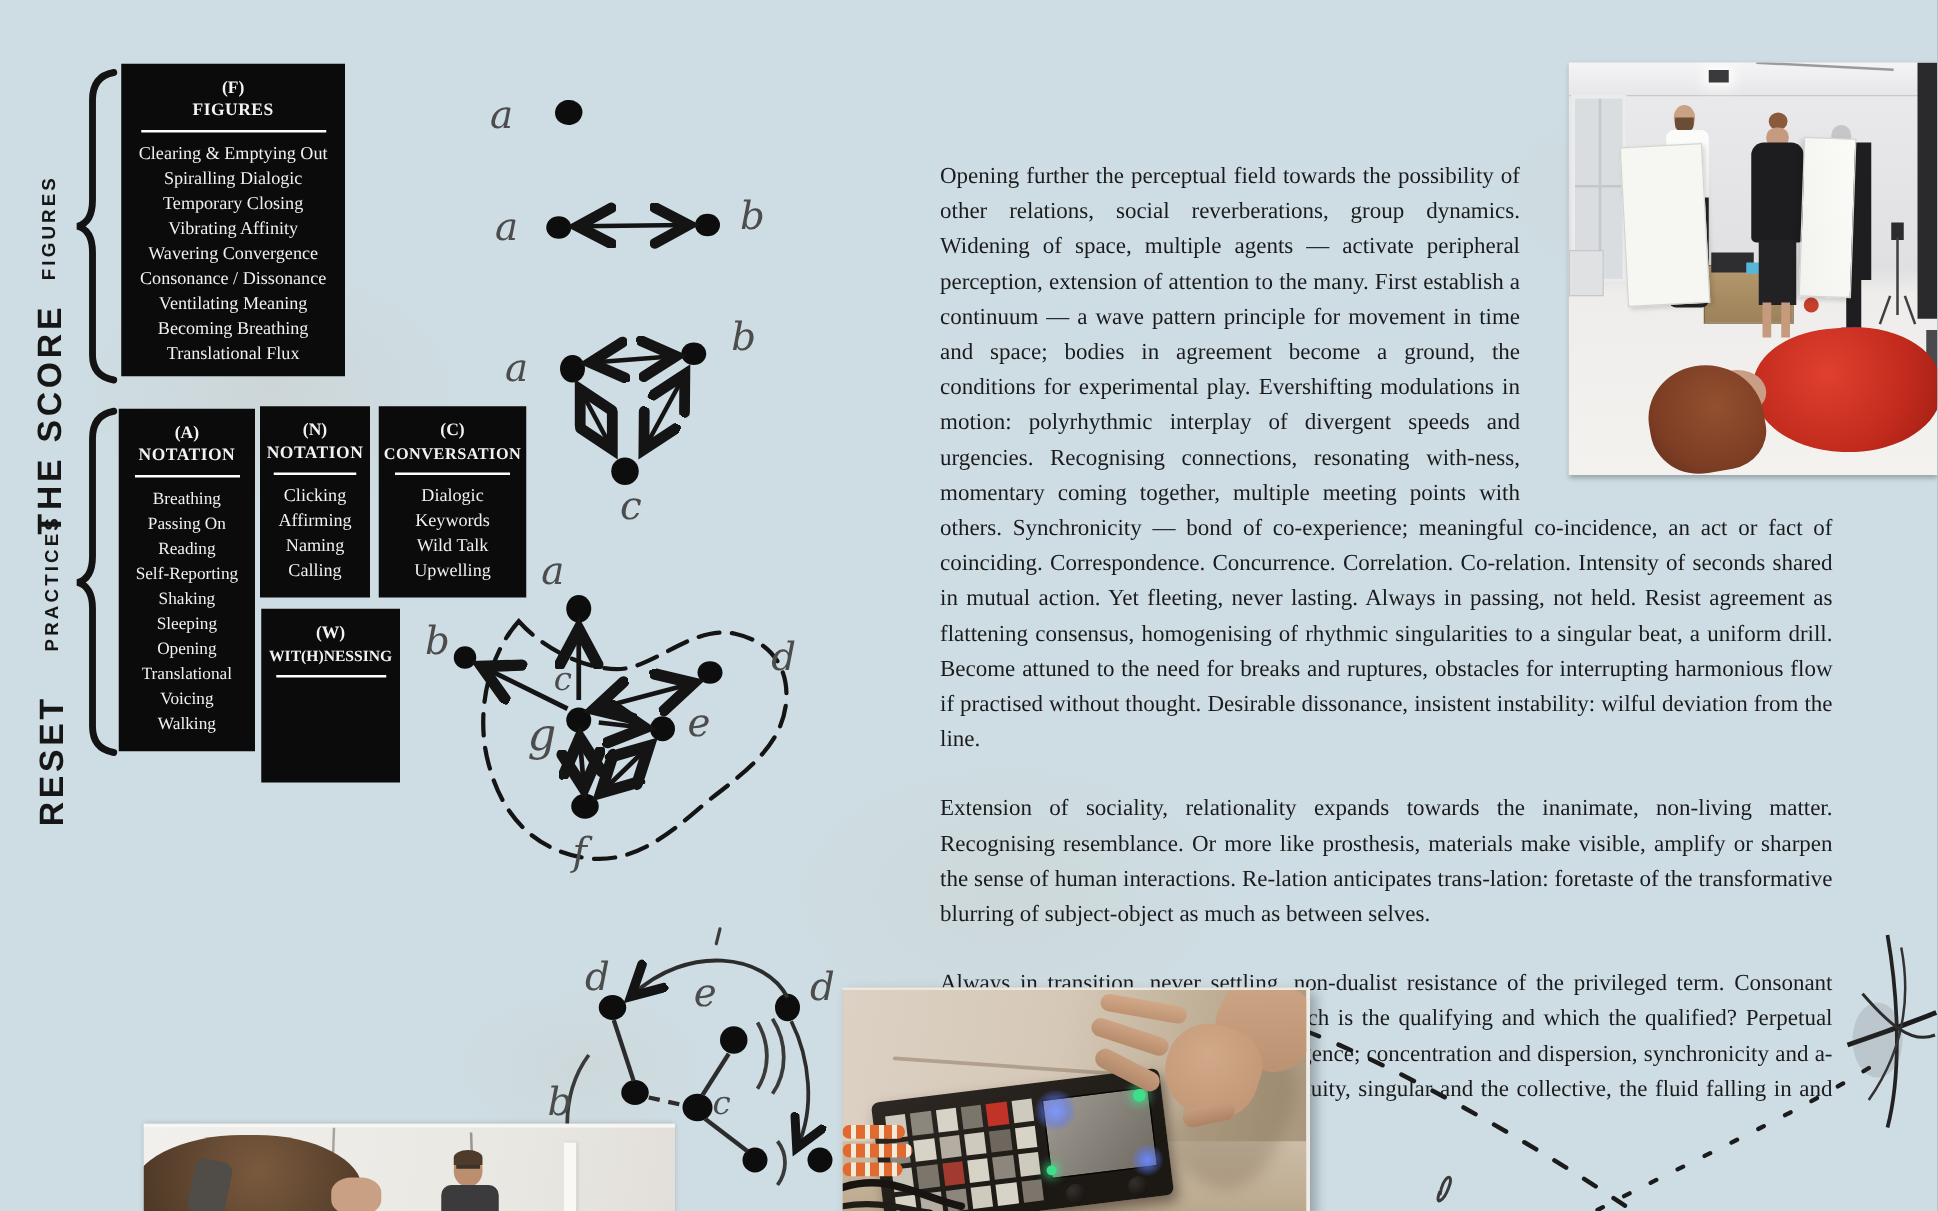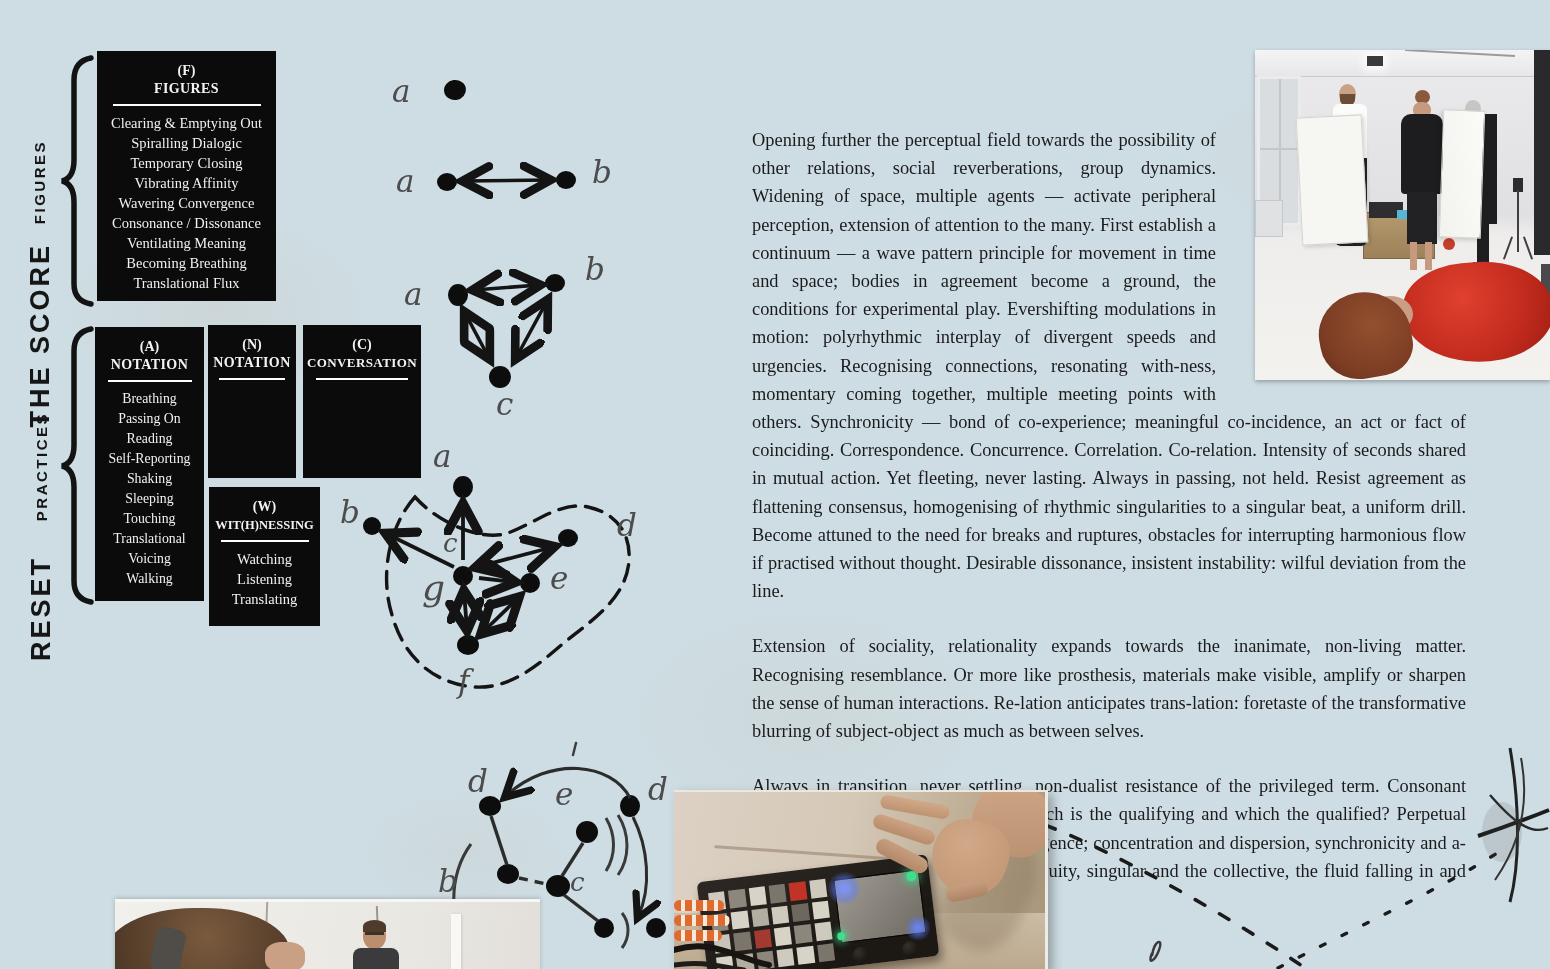--- a/index.html
+++ b/index.html
@@ -90,48 +90,55 @@
     <div class="code">(A)</div>
     <div class="title">NOTATION</div>
     <div class="rule"></div>
     <div class="items">
         <div class="item">Breathing</div>
         <div class="item">Passing On</div>
         <div class="item">Reading</div>
         <div class="item">Self-Reporting</div>
         <div class="item">Shaking</div>
         <div class="item">Sleeping</div>
-        <div class="item">Touching</div>
+        <div class="item">Opening</div>
         <div class="item">Translational</div>
         <div class="item">Voicing</div>
         <div class="item">Walking</div>
       </div>
   </div>
 
   <div class="box box-notation">
     <div class="code">(N)</div>
     <div class="title">NOTATION</div>
     <div class="rule"></div>
+    <div class="items">
+        <div class="item">Clicking</div>
+        <div class="item">Affirming</div>
+        <div class="item">Naming</div>
+        <div class="item">Calling</div>
+      </div>
   </div>
 
   <div class="box box-conversation">
     <div class="code">(C)</div>
     <div class="title">CONVERSATION</div>
     <div class="rule"></div>
+    <div class="items">
+        <div class="item">Dialogic</div>
+        <div class="item">Keywords</div>
+        <div class="item">Wild Talk</div>
+        <div class="item">Upwelling</div>
+      </div>
   </div>
 
   <div class="box box-withnessing">
     <div class="code">(W)</div>
     <div class="title">WIT(H)NESSING</div>
     <div class="rule"></div>
-    <div class="items">
-        <div class="item">Watching</div>
-        <div class="item">Listening</div>
-        <div class="item">Translating</div>
-      </div>
   </div>
 
   <svg width="350" height="914" viewBox="0 0 350 914" style="position:absolute;left:330px;top:55px;z-index:1;">
     <defs>
       <marker id="ah" markerWidth="12" markerHeight="12" refX="8" refY="5" orient="auto-start-reverse">
         <path d="M1,1 L8.5,5 L1,9" fill="none" stroke="#141414" stroke-width="2.4" stroke-linecap="round"></path>
       </marker>
     </defs>
 
     <g>

